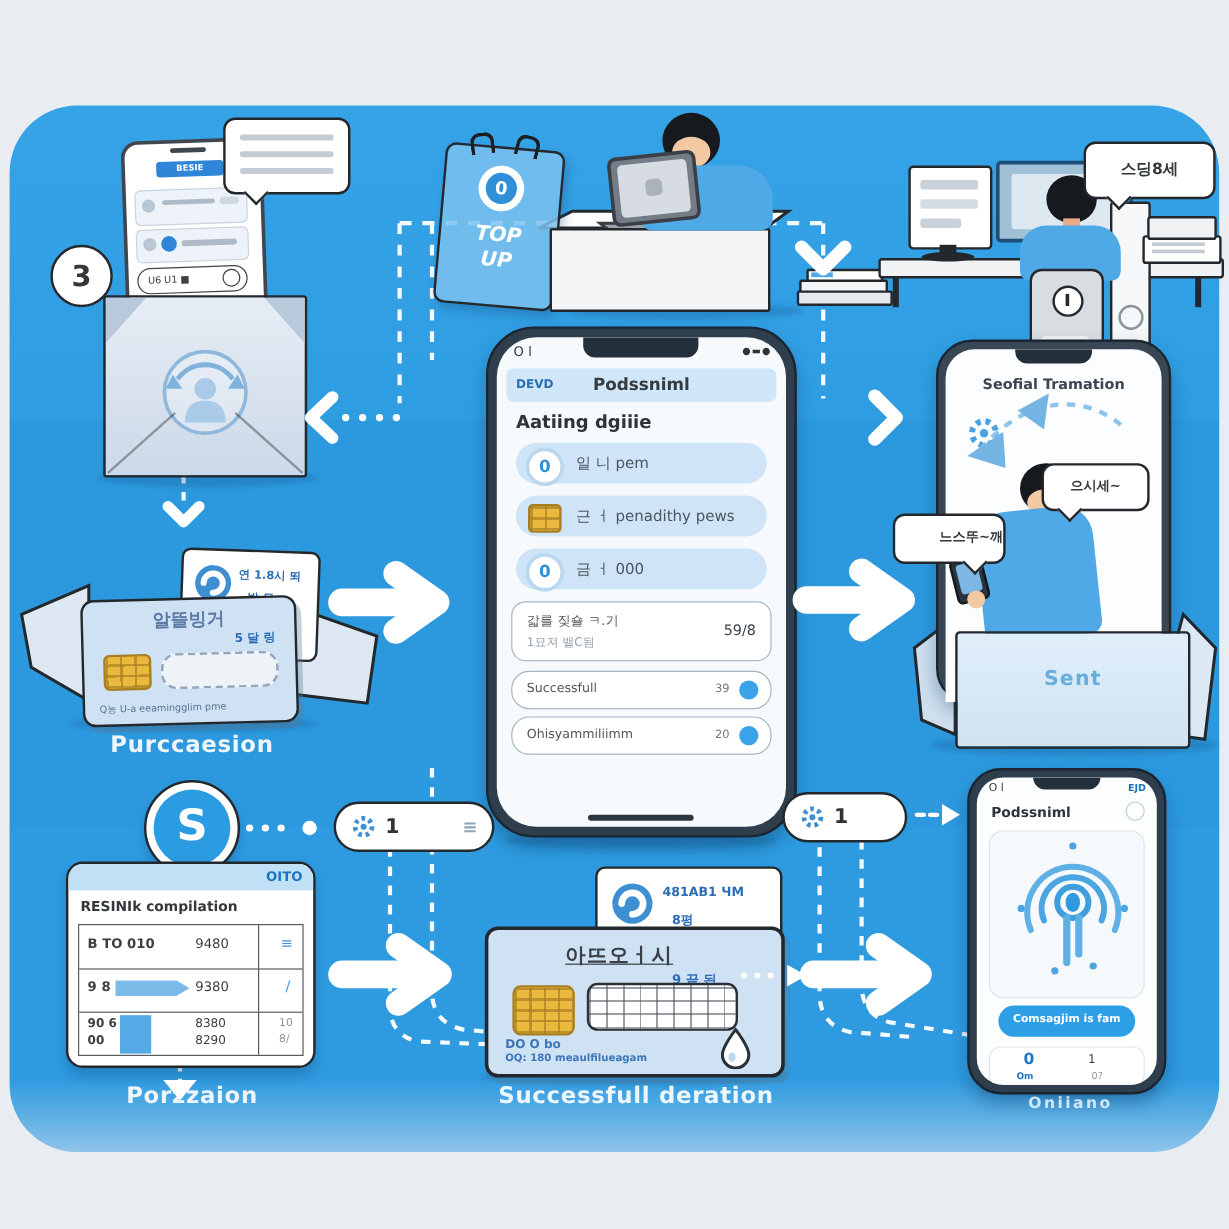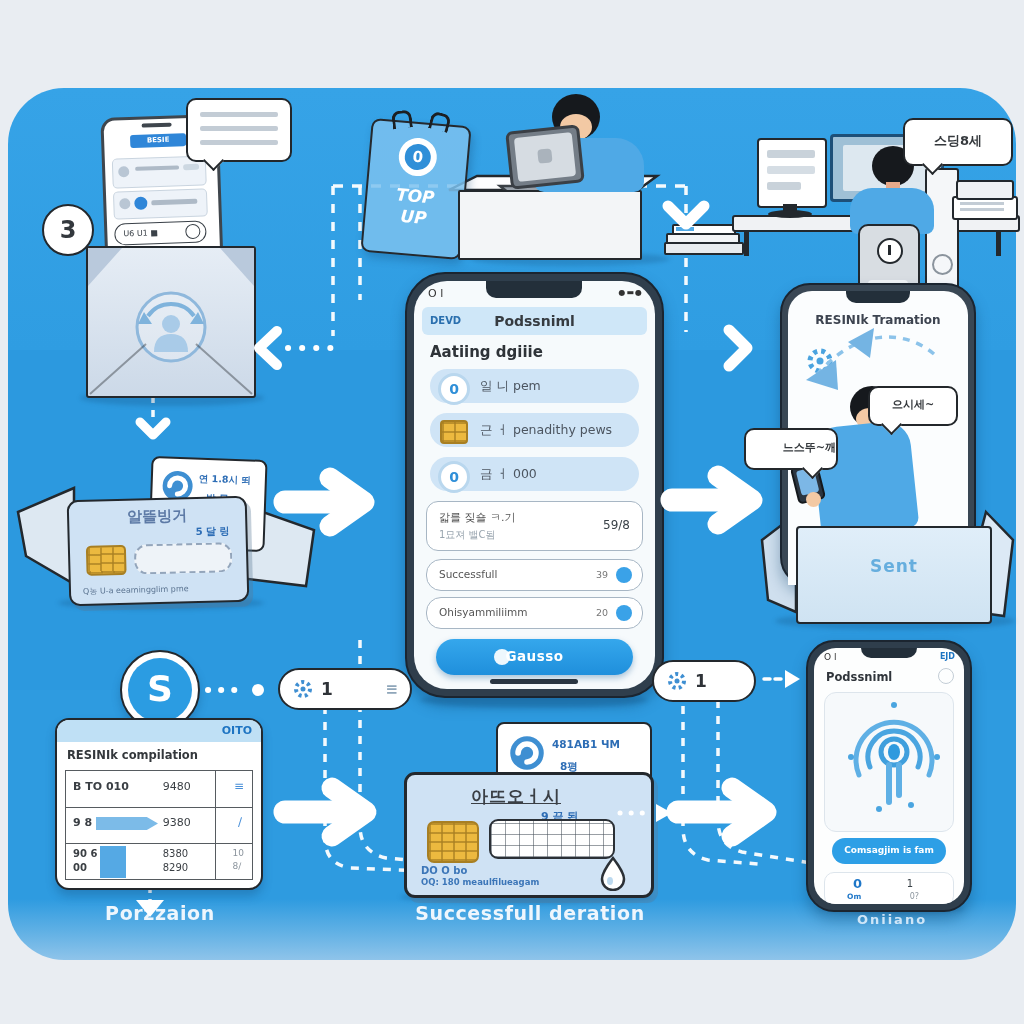--- a/index.html
+++ b/index.html
@@ -177,20 +177,21 @@
     <div class="abs" style="left:46px;top:13px;font-size:9.5px;font-weight:700;color:#2d6db5;">연 1.8시 뙤</div>
     <div class="abs" style="left:54px;top:32px;font-size:9.5px;font-weight:700;color:#2d6db5;">방 몸</div>
   </div>
   <div class="simcard" style="left:68px;top:498px;width:176px;height:102px;transform:rotate(-1.5deg);">
     <div class="abs" style="left:36px;top:7px;width:104px;text-align:center;font-size:15px;font-weight:700;color:#5d7aa6;">알뜰빙거</div>
     <div class="abs" style="right:16px;top:26px;font-size:10px;font-weight:700;color:#2d6db5;">5 달 링</div>
     <div class="chipgold" style="left:16px;top:44px;width:36px;height:26px;"></div>
     <div class="abs" style="left:64px;top:44px;width:94px;height:26px;border:2px dashed #93a5bb;border-radius:13px;background:#eef3f8;"></div>
     <div class="abs" style="left:12px;bottom:7px;font-size:8px;color:#5a7390;">Q농 U-a eeamingglim pme</div>
   </div>
+  <div class="cap" style="left:55px;top:610px;width:210px;">Purccaesion</div>
 
   <div class="shadow" style="left:420px;top:692px;width:228px;height:16px;"></div>
   <div class="phoneframe" style="left:405px;top:272px;width:255px;height:422px;border-radius:40px;">
     <div class="screen" style="left:7px;top:7px;right:7px;bottom:7px;border-radius:33px;">
       <div class="notch" style="left:72px;width:96px;height:17px;"></div>
       <div class="abs" style="left:14px;top:6px;font-size:11px;color:#333;">O l</div>
       <div class="abs" style="right:12px;top:7px;font-size:8px;color:#333;letter-spacing:1px;">●▬●</div>
       <div class="abs" style="left:8px;top:26px;right:8px;height:28px;background:#cfe7f8;border-radius:6px;">
         <span class="abs" style="left:8px;top:8px;font-size:10px;font-weight:700;color:#2a6fae;">DEVD</span>
         <span class="abs" style="left:0;top:6px;width:100%;text-align:center;font-size:14px;font-weight:700;color:#363b40;">Podssniml</span>
@@ -216,33 +217,29 @@
       <div class="outrow" style="left:12px;top:278px;right:12px;height:30px;">
         <span class="abs" style="left:12px;top:8px;font-size:10.5px;color:#555;">Successfull</span>
         <span class="abs" style="right:34px;top:9px;font-size:9.5px;color:#777;">39</span>
         <span class="abs" style="right:10px;top:7px;width:16px;height:16px;border-radius:50%;background:#3aa2e8;"></span>
       </div>
       <div class="outrow" style="left:12px;top:316px;right:12px;height:30px;">
         <span class="abs" style="left:12px;top:8px;font-size:10.5px;color:#555;">Ohisyammiliimm</span>
         <span class="abs" style="right:34px;top:9px;font-size:9.5px;color:#777;">20</span>
         <span class="abs" style="right:10px;top:7px;width:16px;height:16px;border-radius:50%;background:#3aa2e8;"></span>
       </div>
-      <div class="abs" style="left:22px;top:358px;right:22px;height:36px;border-radius:18px;background:linear-gradient(180deg,#35a7ec,#1f8fdc);box-shadow:0 3px 6px rgba(20,90,150,.35);text-align:center;">
-        <span class="abs" style="left:58px;top:10px;width:16px;height:16px;border-radius:50%;background:rgba(255,255,255,.92);"></span>
-        <span class="abs" style="left:0;top:9px;width:100%;font-size:13.5px;font-weight:700;color:#fff;letter-spacing:.5px;">Gausso</span>
-      </div>
       <div class="abs" style="left:76px;bottom:5px;width:88px;height:5px;background:#2a3642;border-radius:3px;"></div>
     </div>
   </div>
 
   <div class="shadow" style="left:775px;top:612px;width:240px;height:18px;"></div>
   <div class="phoneframe" style="left:780px;top:283px;width:192px;height:300px;border-radius:30px;background:#394754;">
     <div class="screen" style="left:6px;top:6px;right:6px;bottom:0;border-radius:24px 24px 0 0;background:#fbfdfe;">
       <div class="notch" style="left:58px;width:64px;height:12px;"></div>
-      <div class="abs" style="left:0;top:22px;width:100%;text-align:center;font-size:12px;font-weight:700;color:#3d4450;">RESINIk Tramation</div>
+      <div class="abs" style="left:0;top:22px;width:100%;text-align:center;font-size:12px;font-weight:700;color:#3d4450;">Seofial Tramation</div>
       <svg class="abs" style="left:14px;top:52px;" width="36" height="36" viewBox="0 0 36 36">
         <circle cx="18" cy="18" r="10" fill="none" stroke="#4aa3df" stroke-width="5" stroke-dasharray="4 4"></circle>
         <circle cx="18" cy="18" r="3.5" fill="#4aa3df"></circle>
       </svg>
     </div>
   </div>
   <div class="head" style="left:850px;top:386px;width:44px;height:42px;"></div>
   <div class="face" style="left:856px;top:408px;width:28px;height:22px;"></div>
   <div class="face" style="left:880px;top:398px;width:16px;height:20px;"></div>
   <div class="body" style="left:816px;top:424px;width:98px;height:108px;border-radius:26px 26px 10px 10px;transform:rotate(-6deg);"></div>
@@ -310,21 +307,21 @@
   <div class="wcard" style="left:496px;top:722px;width:152px;height:86px;">
     <svg class="abs" style="left:10px;top:10px;" width="38" height="38" viewBox="0 0 34 34">
       <circle cx="17" cy="17" r="15" fill="#3e8fd2"></circle>
       <path d="M9,17 A8,8 0 1 1 17,25" fill="none" stroke="#fff" stroke-width="5" stroke-linecap="round"></path>
     </svg>
     <div class="abs" style="left:54px;top:14px;font-size:10.5px;font-weight:700;color:#2d6db5;">481AB1 ЧМ</div>
     <div class="abs" style="left:62px;top:36px;font-size:10.5px;font-weight:700;color:#2d6db5;">8평</div>
   </div>
   <div class="simcard" style="left:404px;top:772px;width:244px;height:120px;border-width:3px;">
     <div class="abs" style="left:64px;top:10px;font-size:17px;font-weight:700;color:#3a3f45;letter-spacing:1px;text-decoration:underline;">아뜨오ㅓ시</div>
-    <div class="abs" style="left:134px;top:34px;font-size:11px;font-weight:700;color:#2d6db5;">9 끝 된</div>
+    <div class="abs" style="left:153px;top:34px;font-size:11px;font-weight:700;color:#2d6db5;">9 끝 된</div>
     <div class="chipgold" style="left:20px;top:46px;width:48px;height:38px;border-radius:7px;"></div>
     <div class="gridbox" style="left:82px;top:44px;width:122px;height:36px;"></div>
     <div class="abs" style="left:14px;top:90px;font-size:10px;font-weight:800;color:#3c76b8;">DO O bo</div>
     <div class="abs" style="left:14px;top:102px;font-size:8.5px;font-weight:700;color:#3c76b8;">OQ: 180 meaulfilueagam</div>
     <svg class="abs" style="left:192px;top:80px;" width="28" height="36" viewBox="0 0 28 36">
       <path d="M14,3 C14,3 25,17 25,24 A11,11 0 1 1 3,24 C3,17 14,3 14,3 Z" fill="#fff" stroke="#2b3036" stroke-width="2.5"></path>
       <ellipse cx="11" cy="26" rx="3" ry="4" fill="#bcd9ef"></ellipse>
     </svg>
   </div>
   <div class="cap" style="left:388px;top:902px;width:284px;">Successfull deration</div>

